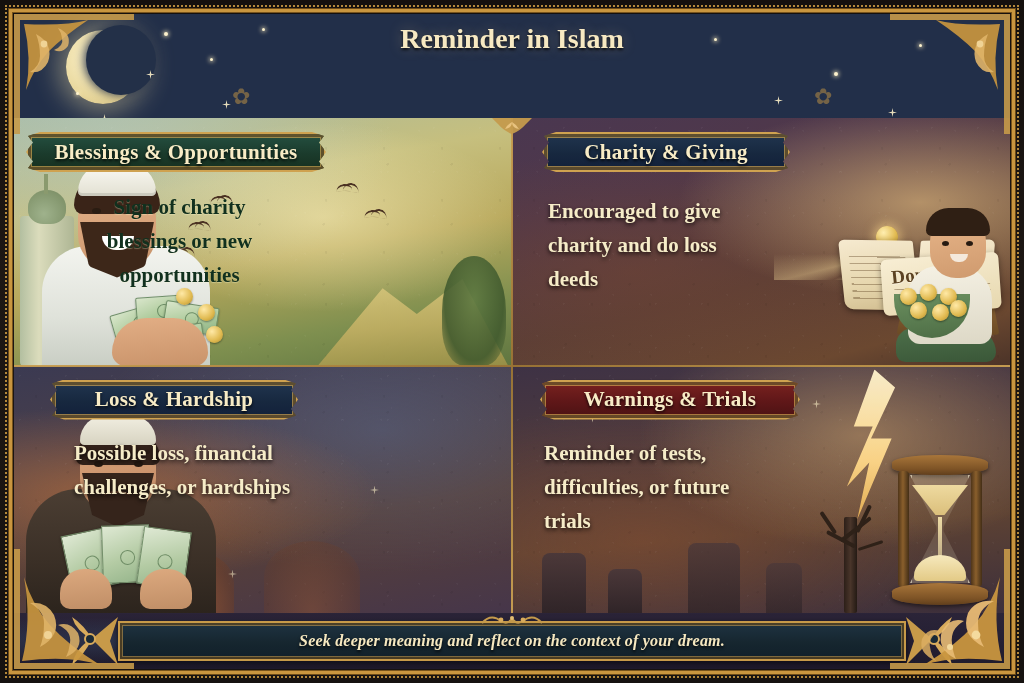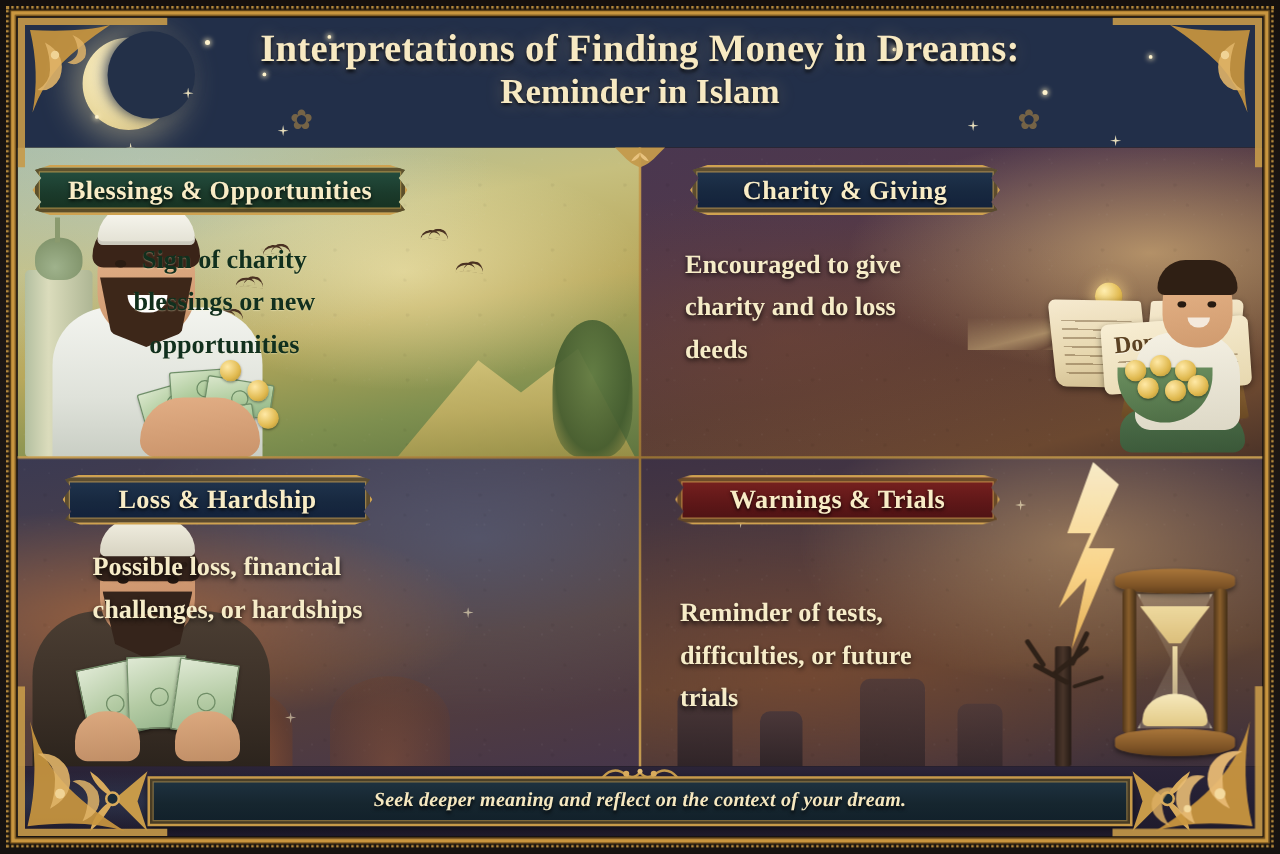--- a/index.html
+++ b/index.html
@@ -225,21 +225,21 @@
     color: #f8ecc6;
     white-space: nowrap;
     text-shadow: 0 2px 3px rgba(0,0,0,.8);
     letter-spacing: .3px;
   }
   .banner-green { background: linear-gradient(180deg, #255041 0%, #1b3b2c 55%, #16301f 100%); }
   .banner-navy  { background: linear-gradient(180deg, #21354f 0%, #17283f 55%, #12203a 100%); }
   .banner-maroon{ background: linear-gradient(180deg, #7a2220 0%, #5f1718 55%, #4b1213 100%); }
 
   .b-q1 { left: 12px; width: 300px; }
-  .b-q2 { left: 40px; width: 248px; }
+  .b-q2 { left: 30px; width: 248px; }
   .b-q3 { left: 36px; width: 248px; }
   .b-q4 { left: 28px; width: 260px; }
 
   
   .body-text {
     position: absolute;
     z-index: 16;
     font-size: 21px;
     line-height: 1.62;
     font-weight: bold;
@@ -257,21 +257,20 @@
   }
   .t-q3 {
     left: 60px; top: 70px; width: 230px;
     color: #f6ecc8;
     text-shadow: 0 2px 4px rgba(0,0,0,.8);
   }
   .t-q4 {
     left: 32px; top: 70px; width: 225px;
     color: #f6ecc8;
     text-shadow: 0 2px 4px rgba(0,0,0,.8);
-    margin-top: 37px;
   }
 
   
   .illus { position: absolute; z-index: 12; }
 
   
   .minaret {
     position: absolute; left: 6px; bottom: 0; width: 54px; height: 150px;
     background: linear-gradient(90deg, #b3bfa0 0%, #dbdcbc 35%, #aeb694 100%);
     border-radius: 4px;
@@ -650,21 +649,20 @@
       <div class="star4" style="left:132px; top:56px;"></div>
       <div class="star4" style="left:208px; top:86px;"></div>
       <div class="star4" style="left:86px;  top:100px;"></div>
       <div class="star4" style="left:760px; top:82px;"></div>
       <div class="star4" style="left:874px; top:94px;"></div>
 
       <div class="hdr-orn" style="left:218px; top:70px;">✿</div>
       <div class="hdr-orn" style="left:800px; top:70px;">✿</div>
 
       <div class="header-title-wrap">
-        <div class="title-line1">Interpretations of Finding Money in Dreams:</div>
         <div class="title-line2">Reminder in Islam</div>
       </div>
     </div>
 
     <div class="grid">
 
       <div class="quad q1">
         <div class="bg-q1"></div>
         <div class="grain"></div>
 

